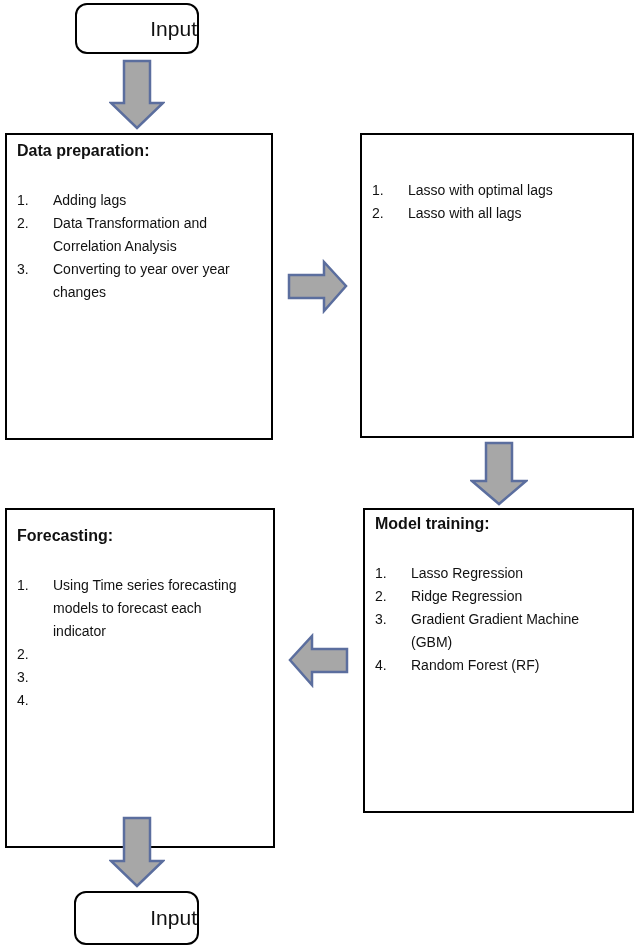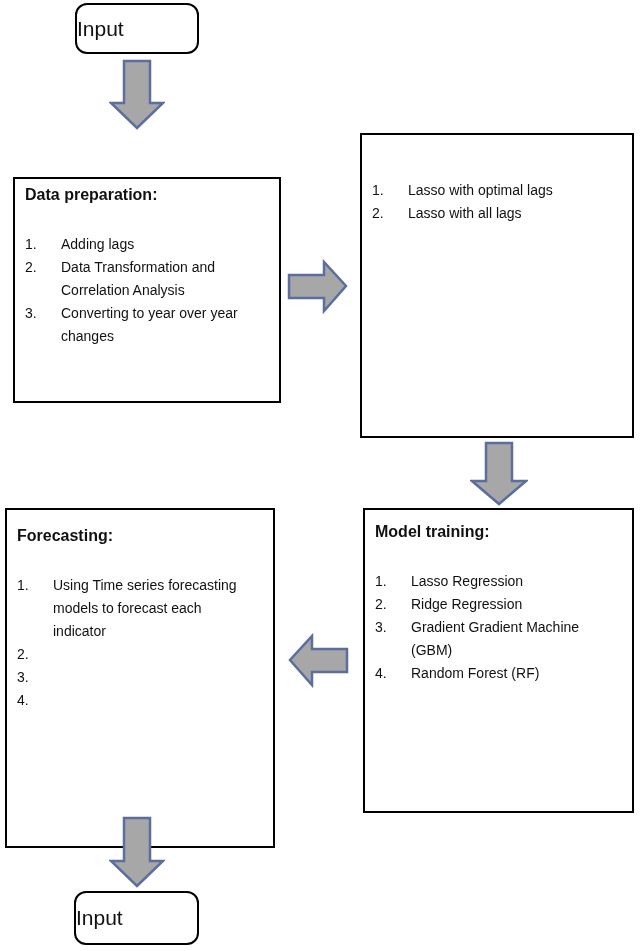--- a/index.html
+++ b/index.html
@@ -11,32 +11,32 @@
   }
   html,body{margin:0;padding:0;background:var(--background);}
   .canvas{
     position:relative;width:640px;height:951px;background:var(--background);
     font-family:"Liberation Sans","DejaVu Sans",sans-serif;color:var(--text);
     overflow:hidden;
   }
   .terminal{
     position:absolute;box-sizing:border-box;
     border:2px solid var(--box-border);border-radius:12px;
-    display:flex;align-items:center;justify-content:flex-start;
+    display:flex;align-items:center;justify-content:flex-end;
     font-size:21px;background:#ffffff;
   }
   .node-input{left:75px;top:3px;width:124px;height:51px;}
   .node-output{left:74px;top:891px;width:125px;height:54px;}
   .procbox{
     position:absolute;box-sizing:border-box;border:2px solid var(--box-border);
     background:#ffffff;padding:6px 10px;
   }
-  .box-dp{left:13px;top:133px;width:268px;height:226px;margin-top:44px;}
+  .box-dp{left:5px;top:133px;width:268px;height:307px;}
   .box-fs{left:360px;top:133px;width:274px;height:305px;padding-top:16px;}
-  .box-mt{left:363px;top:508px;width:271px;height:305px;padding-top:12px;}
+  .box-mt{left:363px;top:508px;width:271px;height:305px;padding-top:4px;}
   .box-fc{left:5px;top:508px;width:270px;height:340px;padding-top:16px;}
   .box-title{font-weight:bold;font-size:16px;line-height:20px;}
   .olist{margin-top:28px;}
   .oli{display:flex;font-size:14px;line-height:23px;}
   .oli .num{width:36px;flex:0 0 36px;}
   .oli .itxt{flex:1;white-space:pre-line;}
   .arrow{position:absolute;}
   .arrow svg{display:block;width:100%;height:100%;}
   .arrow polygon{fill:var(--arrow-fill);stroke:var(--arrow-border);stroke-width:2.5;stroke-linejoin:miter;}
   .ar-top{left:109px;top:59px;width:56px;height:71px;}

